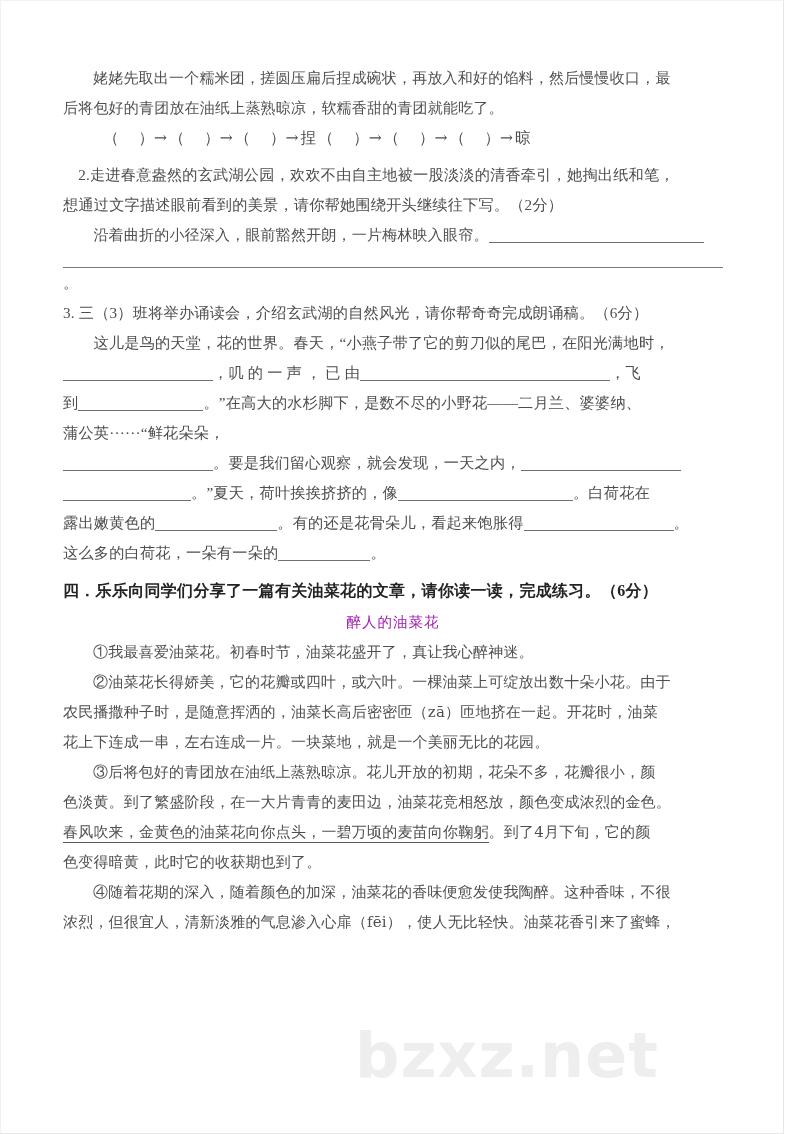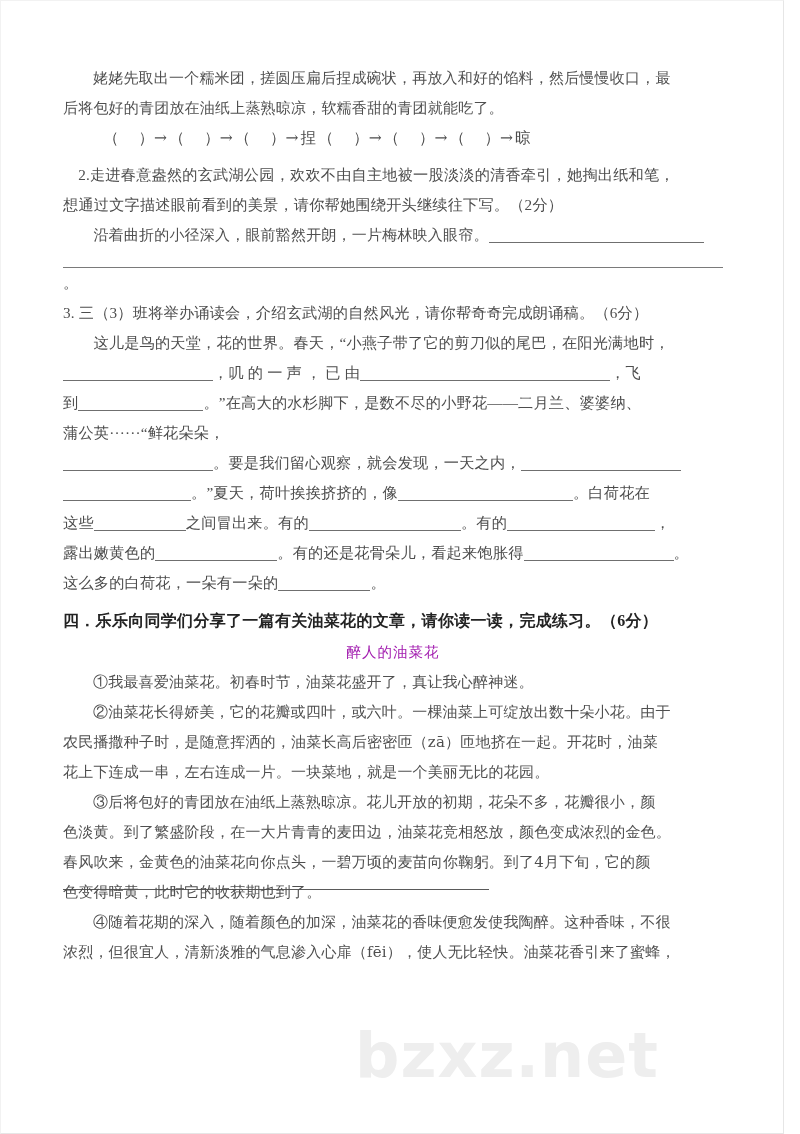--- a/index.html
+++ b/index.html
@@ -74,21 +74,21 @@
     height: 15px;
   }
   .fullrule {
     border-bottom: 1.3px solid #7a7a7a;
     height: 0;
     margin: 17px 0 0 0;
     width: 100%;
   }
   .uline {
     border-bottom: 1.2px solid #5a5a5a;
-    padding-bottom: 18px;
+    padding-bottom: 1px;
   }
   .gap-sm { height: 7px; }
   .title-art {
     font-size: 14.5px;
     line-height: 30px;
     text-align: center;
     color: #a21caf;
     letter-spacing: 1px;
   }
   .sec-head {
@@ -131,21 +131,20 @@
     <div class="p"><span class="blank" style="width:150px"></span><span>，叽 的 一 声 ，  已 由</span><span class="blank" style="width:250px"></span><span>，飞</span></div>
 
     <div class="p"><span>到</span><span class="blank" style="width:125px"></span><span>。”在高大的水杉脚下，是数不尽的小野花——二月兰、婆婆纳、</span></div>
 
     <div class="p">蒲公英······“鲜花朵朵，</div>
 
     <div class="p"><span class="blank" style="width:150px"></span><span>。要是我们留心观察，就会发现，一天之内，</span><span class="blank" style="width:160px"></span></div>
 
     <div class="p"><span class="blank" style="width:128px"></span><span>。”夏天，荷叶挨挨挤挤的，像</span><span class="blank" style="width:175px"></span><span>。白荷花在</span></div>
 
-    <div class="p"><span>这些</span><span class="blank" style="width:92px"></span><span>之间冒出来。有的</span><span class="blank" style="width:152px"></span><span>。有的</span><span class="blank" style="width:148px"></span><span>，</span></div>
 
     <div class="p"><span>露出嫩黄色的</span><span class="blank" style="width:122px"></span><span>。有的还是花骨朵儿，看起来饱胀得</span><span class="blank" style="width:150px"></span><span>。</span></div>
 
     <div class="p"><span>这么多的白荷花，一朵有一朵的</span><span class="blank" style="width:92px"></span><span>。</span></div>
 
     <div class="gap-sm"></div>
 
     <div class="sec-head">四．乐乐向同学们分享了一篇有关油菜花的文章，请你读一读，完成练习。（6分）</div>
 
     <div class="title-art hand">醉人的油菜花</div>

